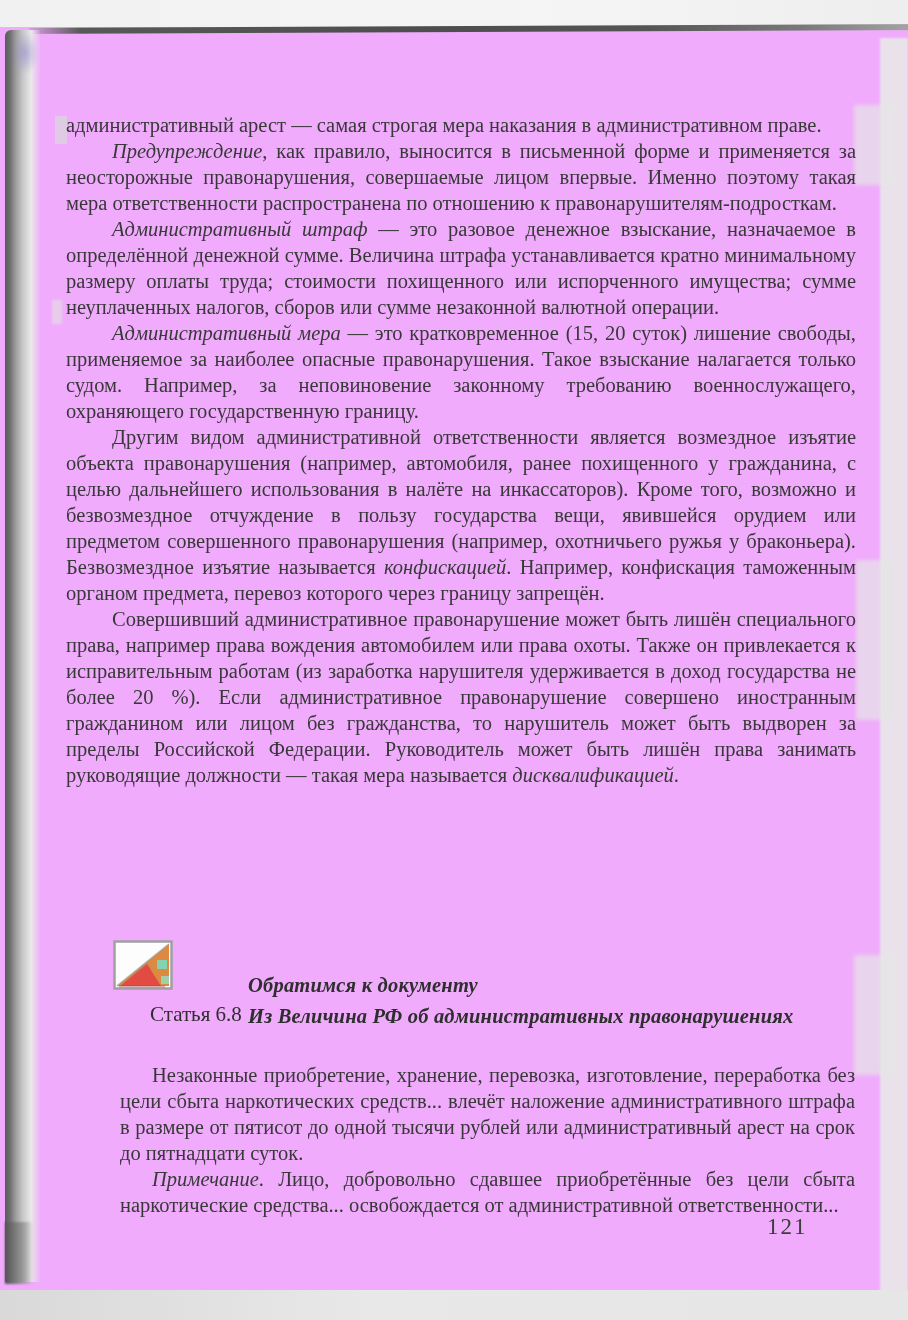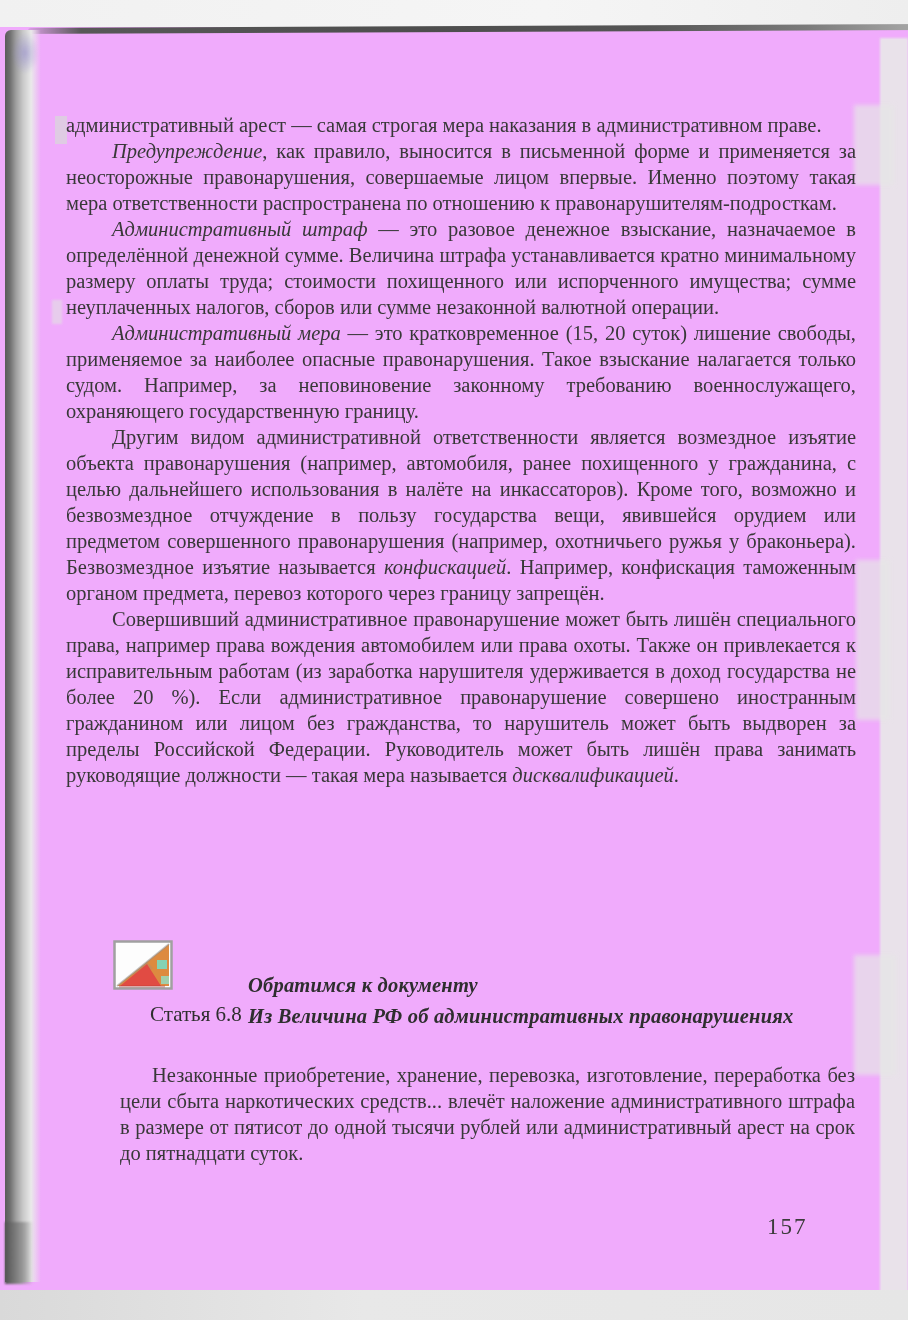--- a/index.html
+++ b/index.html
@@ -144,17 +144,18 @@
 
   <div class="doc-headings">
     <div>Обратимся к документу</div>
     <div>Из Величина РФ об административных правонарушениях</div>
   </div>
 
   <div class="doc-article">Статья 6.8</div>
 
   <div class="doc-paras">
       <p class="para indent"><span class="">Незаконные приобретение, хранение, перевозка, изготовление, переработка без цели сбыта наркотических средств... влечёт наложение административного штрафа в размере от пятисот до одной тысячи рублей или административный арест на срок до пятнадцати суток.</span></p>
+      <p class="para indent"><span class="italic">Примечание</span><span class="">. Лицо, добровольно сдавшее приобретённые без цели сбыта наркотические средства... освобождается от административной ответственности...</span></p>
     </div>
 
-  <div class="page-number">157</div>
+  <div class="page-number">121</div>
 
 </div>
 
 </body></html>

